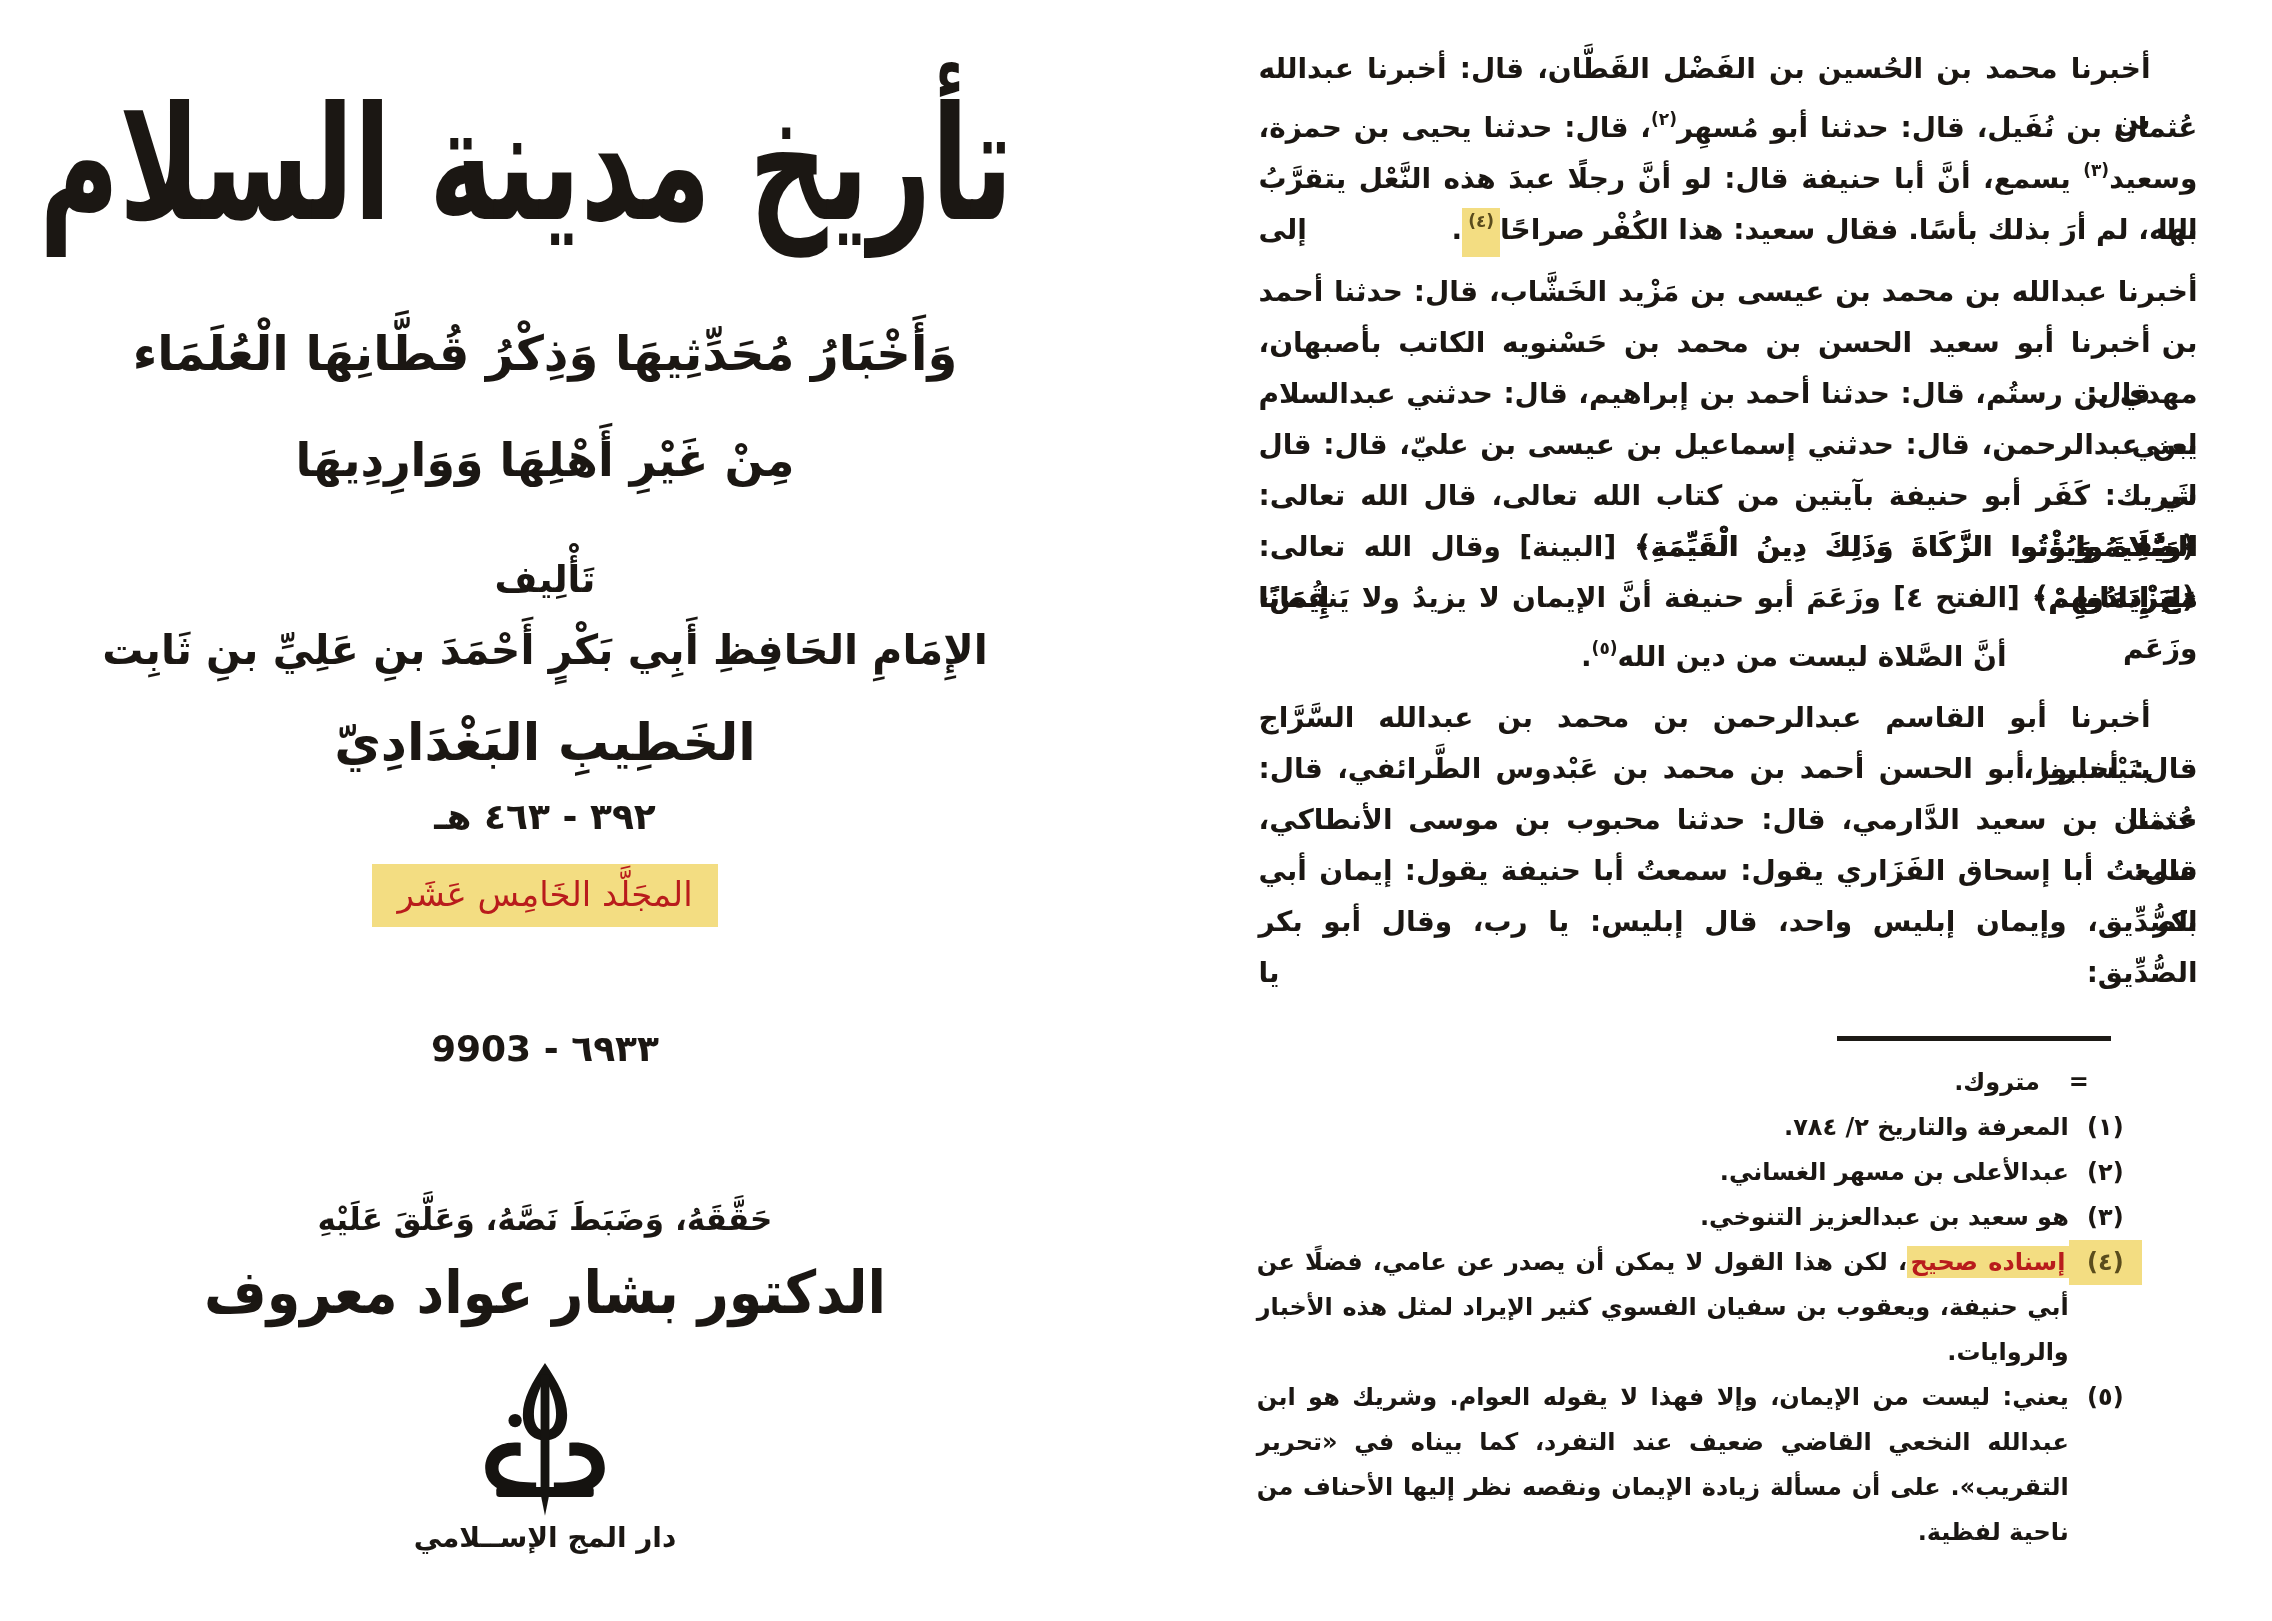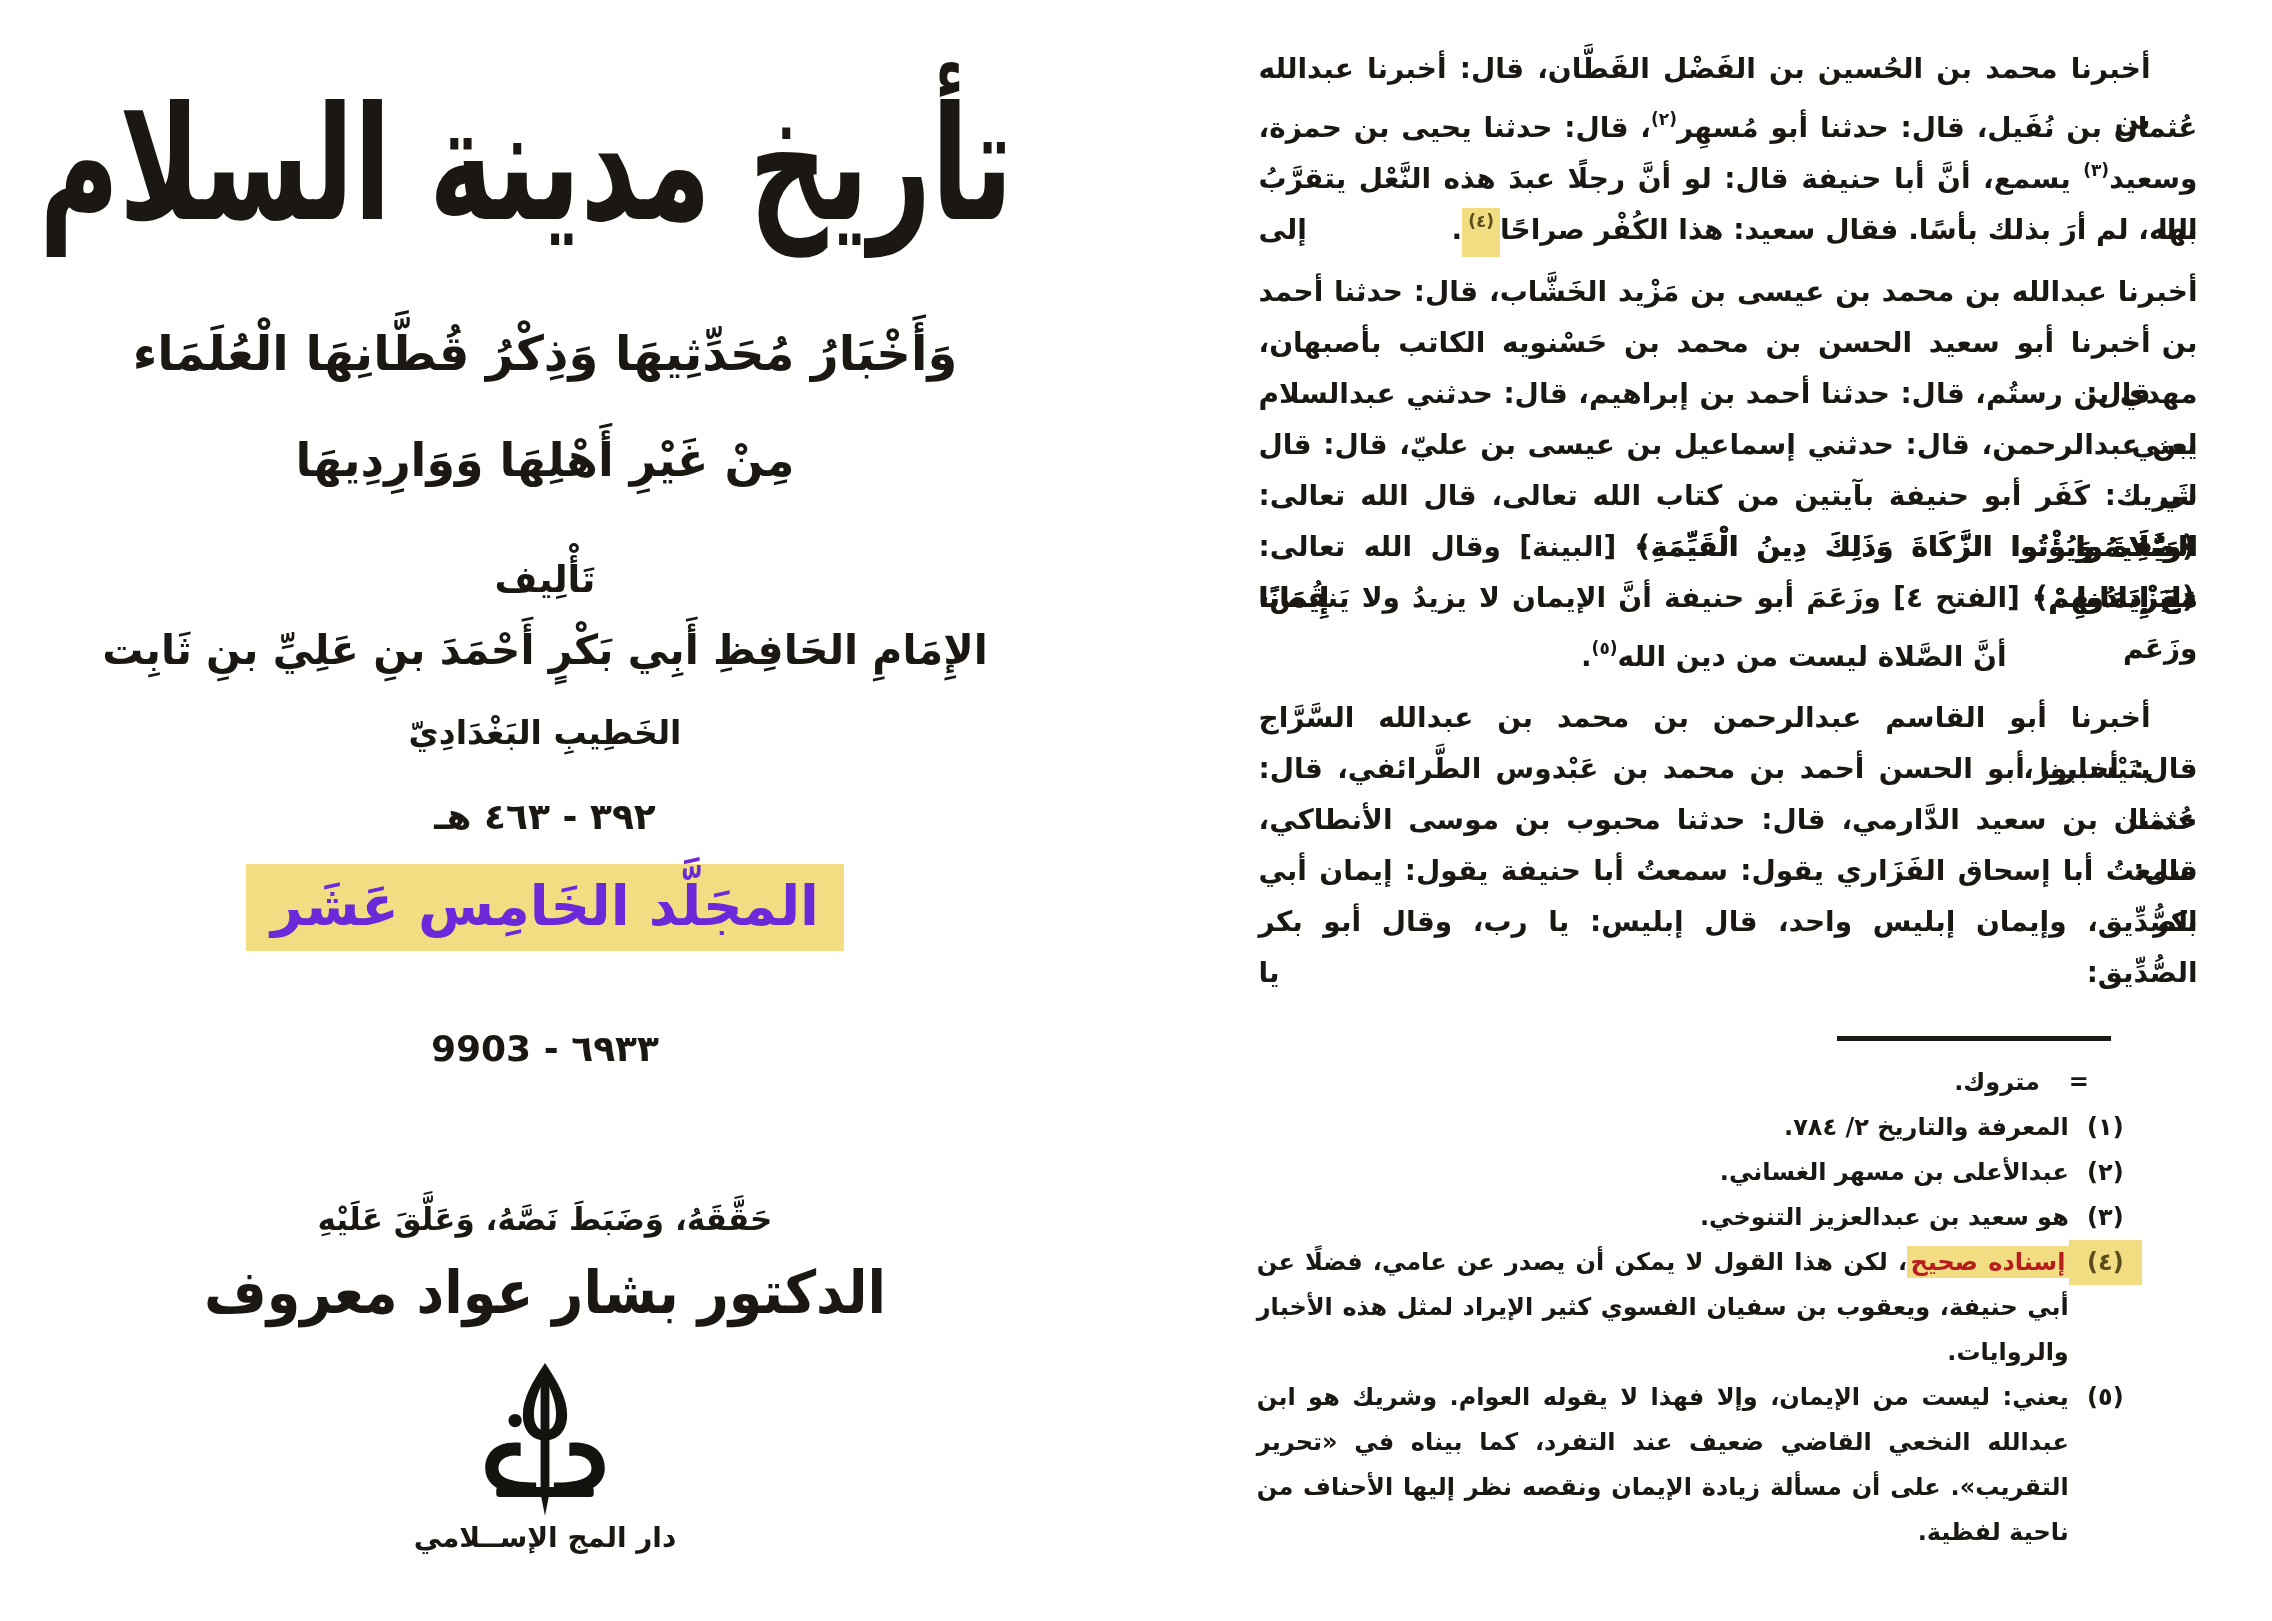--- a/index.html
+++ b/index.html
@@ -11,24 +11,24 @@
   :root{--hl:#f3dd82;--ink:#1b1713;}
 
   
   .left-page{position:absolute;left:77px;top:25.5px;width:936px;height:1565px;text-align:center;}
   .lp{position:absolute;left:0;width:100%;text-align:center;color:var(--ink);}
   .book-title{top:47px;font-size:109px;font-weight:bold;transform:scaleY(1.45);transform-origin:top center;white-space:nowrap;letter-spacing:-1.7px;}
   .subtitle1{top:299px;font-size:48px;font-weight:bold;white-space:nowrap;}
   .subtitle2{top:407px;font-size:46px;font-weight:bold;}
   .byline{top:532px;font-size:37px;font-weight:bold;}
   .author1{top:600px;font-size:41px;font-weight:bold;white-space:nowrap;}
-  .author2{top:687px;font-size:33px;font-weight:bold;}
+  .author2{top:687px;font-size:51px;font-weight:bold;}
   .dates{top:770px;font-size:36px;font-weight:bold;}
   .volume-wrap{top:838px;}
-  .volume-label{display:inline-block;background:var(--hl);color:#6d28d9;font-size:55px;font-weight:bold;padding:10.2px 25.5px 13.6px;}
+  .volume-label{display:inline-block;background:var(--hl);color:#b91c1c;font-size:34px;font-weight:normal;padding:10.2px 25.5px 13.6px;}
   .volume-coverage{top:934px;font-size:39px;font-weight:bold;}
   .entry-numbers{top:1002px;font-size:36px;font-weight:bold;}
   .editor-credit{top:1175px;font-size:31px;font-weight:bold;}
   .editor-name{top:1232px;font-size:54px;font-weight:bold;transform:scaleY(1.1);transform-origin:top center;}
   .logo-wrap{top:1337px;}
   .publisher{top:1495px;font-size:28px;font-weight:bold;}
 
   
   .right-page{position:absolute;left:1250px;top:0;width:961px;height:1507px;}
   .main-text{position:absolute;left:8.5px;top:43px;width:939px;direction:rtl;

